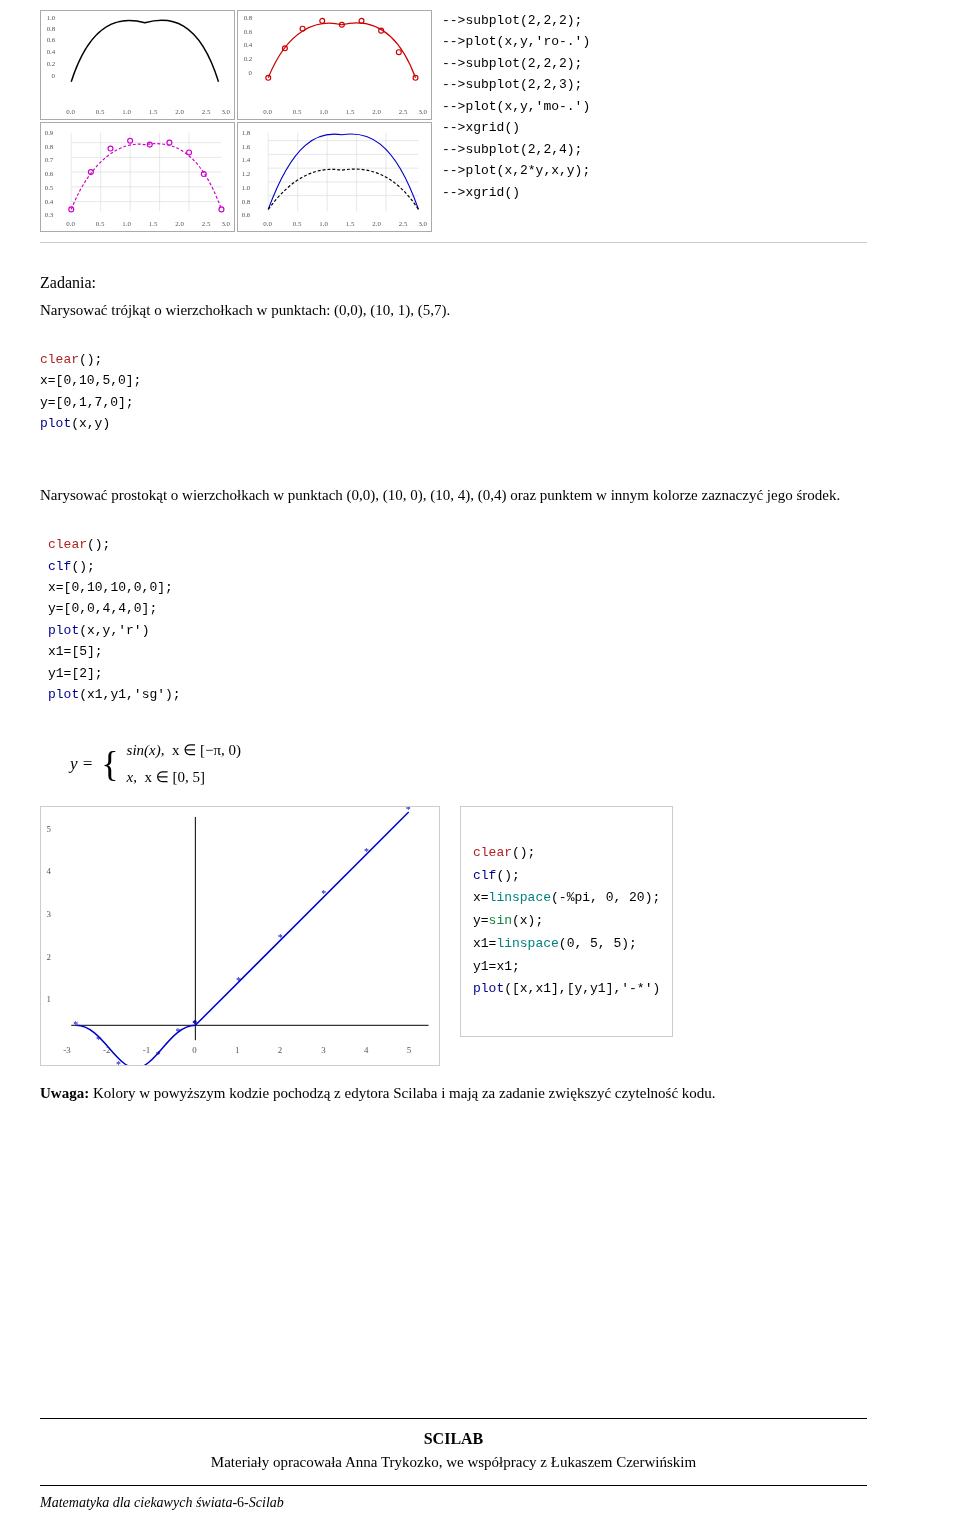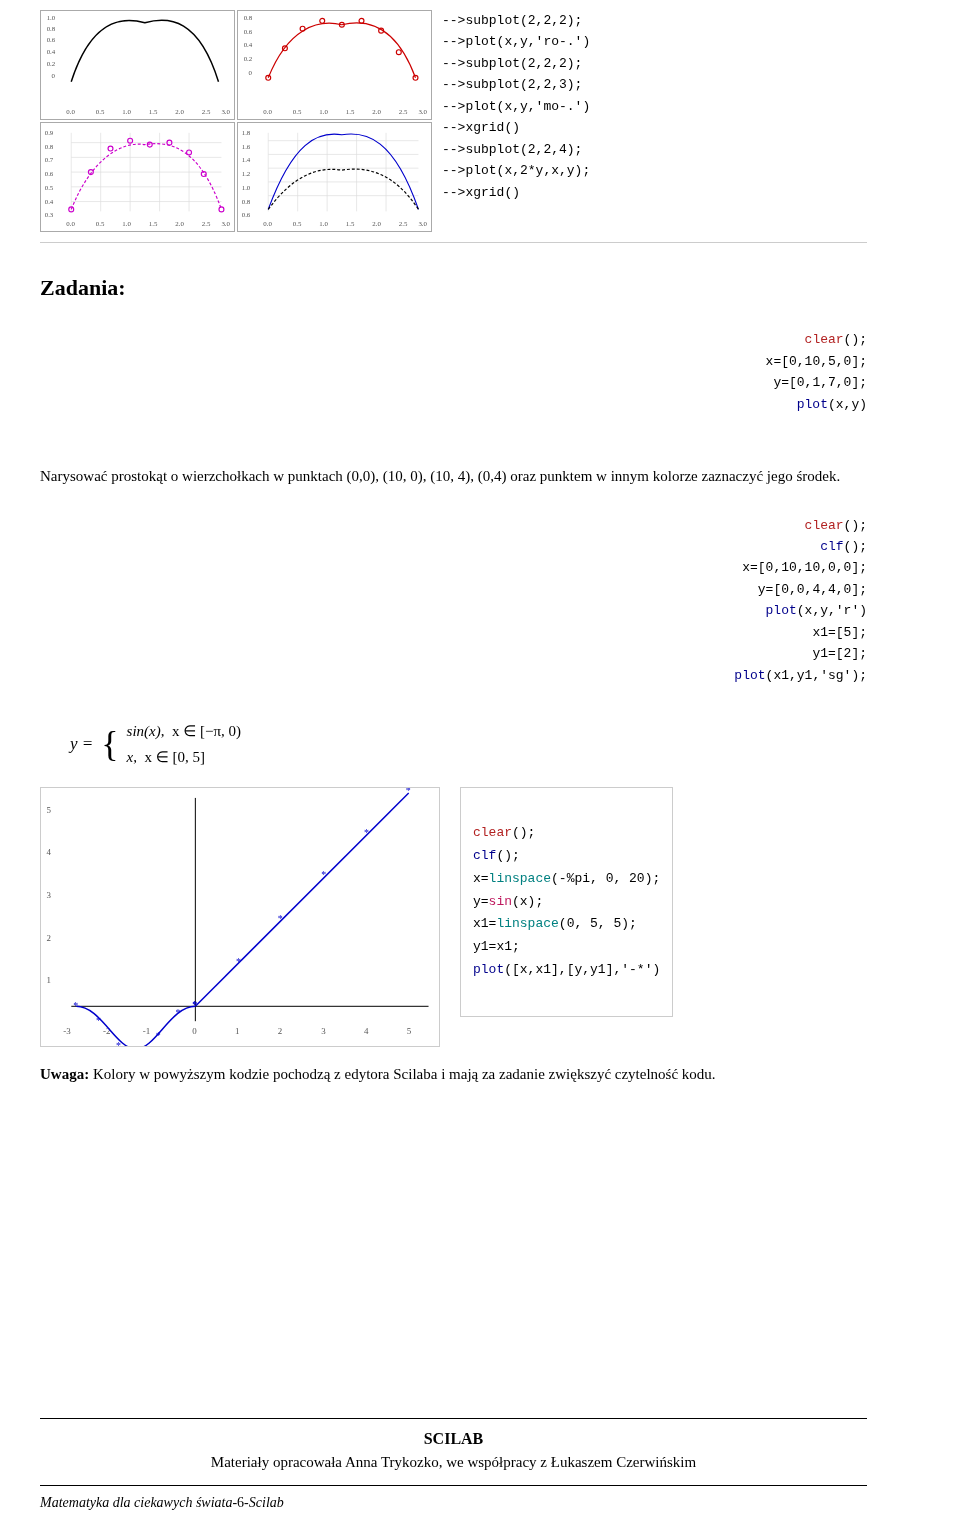--- a/index.html
+++ b/index.html
@@ -40,22 +40,22 @@
       background: #fff;
       position: relative;
       overflow: hidden;
     }
     
     .main-content {
       flex: 1;
       padding: 0 0;
     }
     .zadania-title {
-      font-weight: bold;
-      font-size: 22px;
+      font-weight: normal;
+      font-size: 16px;
       margin-top: 10px;
       margin-bottom: 4px;
     }
     .zadania-text {
       font-size: 15px;
       margin-bottom: 6px;
     }
     
     .two-col-section {
       display: flex;
@@ -310,32 +310,33 @@
 <span>--&gt;xgrid()</span>
 <span>--&gt;subplot(2,2,4);</span>
 <span>--&gt;plot(x,2*y,x,y);</span>
 <span>--&gt;xgrid()</span></div>
   </div>
 
   <div class="main-content">
 
     <p class="zadania-title">Zadania:</p>
 
-
-    <div class="code-block-styled" style="margin: 4px 0 10px 0; text-align: right;">
+    <p class="zadania-text">Narysować trójkąt o wierzchołkach w punktach: (0,0), (10, 1), (5,7).</p>
+
+    <div class="code-block-styled" style="margin: 4px 0 10px 0;">
 <span style="color:#b22222;">clear</span><span>();</span>
 <span>x=[0,10,5,0];</span>
 <span>y=[0,1,7,0];</span>
 <span style="color:#00008b;">plot</span><span>(x,y)</span>
     </div>
 
     <p class="zadania-text narysowac-text">Narysować prostokąt o wierzchołkach w punktach (0,0), (10, 0), (10, 4), (0,4) oraz punktem w
 innym kolorze zaznaczyć jego środek.</p>
 
-    <div class="code-block-styled" style="margin: 4px 0 10px 8px; text-align: right;">
+    <div class="code-block-styled" style="margin: 4px 0 10px 8px;">
 <span style="color:#b22222;">clear</span><span>();</span>
 <span style="color:#00008b;">clf</span><span>();</span>
 <span>x=[0,10,10,0,0];</span>
 <span>y=[0,0,4,4,0];</span>
 <span style="color:#00008b;">plot</span><span>(x,y,'r')</span>
 <span>x1=[5];</span>
 <span>y1=[2];</span>
 <span style="color:#00008b;">plot</span><span>(x1,y1,'sg');</span>
     </div>
 
@@ -398,21 +399,21 @@
           <text x="282" y="91" font-size="10" fill="#0000cc">*</text>
           <text x="325" y="48" font-size="10" fill="#0000cc">*</text>
           <text x="367" y="6" font-size="10" fill="#0000cc">*</text>
         </svg>
       </div>
 
       <div class="code-right-styled" style="border: 1px solid rgb(204, 204, 204); padding: 12px; align-self: flex-start; min-height: 180px; white-space: pre;">
 <span style="color:#b22222;">clear</span><span>();</span>
 <span style="color:#00008b;">clf</span><span>();</span>
 <span>x=</span><span style="color:#008080;">linspace</span><span>(-%pi, 0, 20);</span>
-<span>y=</span><span style="color:#be185d;">sin</span><span>(x);</span>
+<span>y=</span><span style="color:#15803d;">sin</span><span>(x);</span>
 <span>x1=</span><span style="color:#008080;">linspace</span><span>(0, 5, 5);</span>
 <span>y1=x1;</span>
 <span style="color:#00008b;">plot</span><span>([x,x1],[y,y1],'-*')</span>
       </div>
     </div>
 
     <p class="uwaga-section">
       <strong>Uwaga:</strong><span> Kolory w powyższym kodzie pochodzą z edytora Scilaba i mają za zadanie zwiększyć czytelność kodu.</span>
     </p>
 

